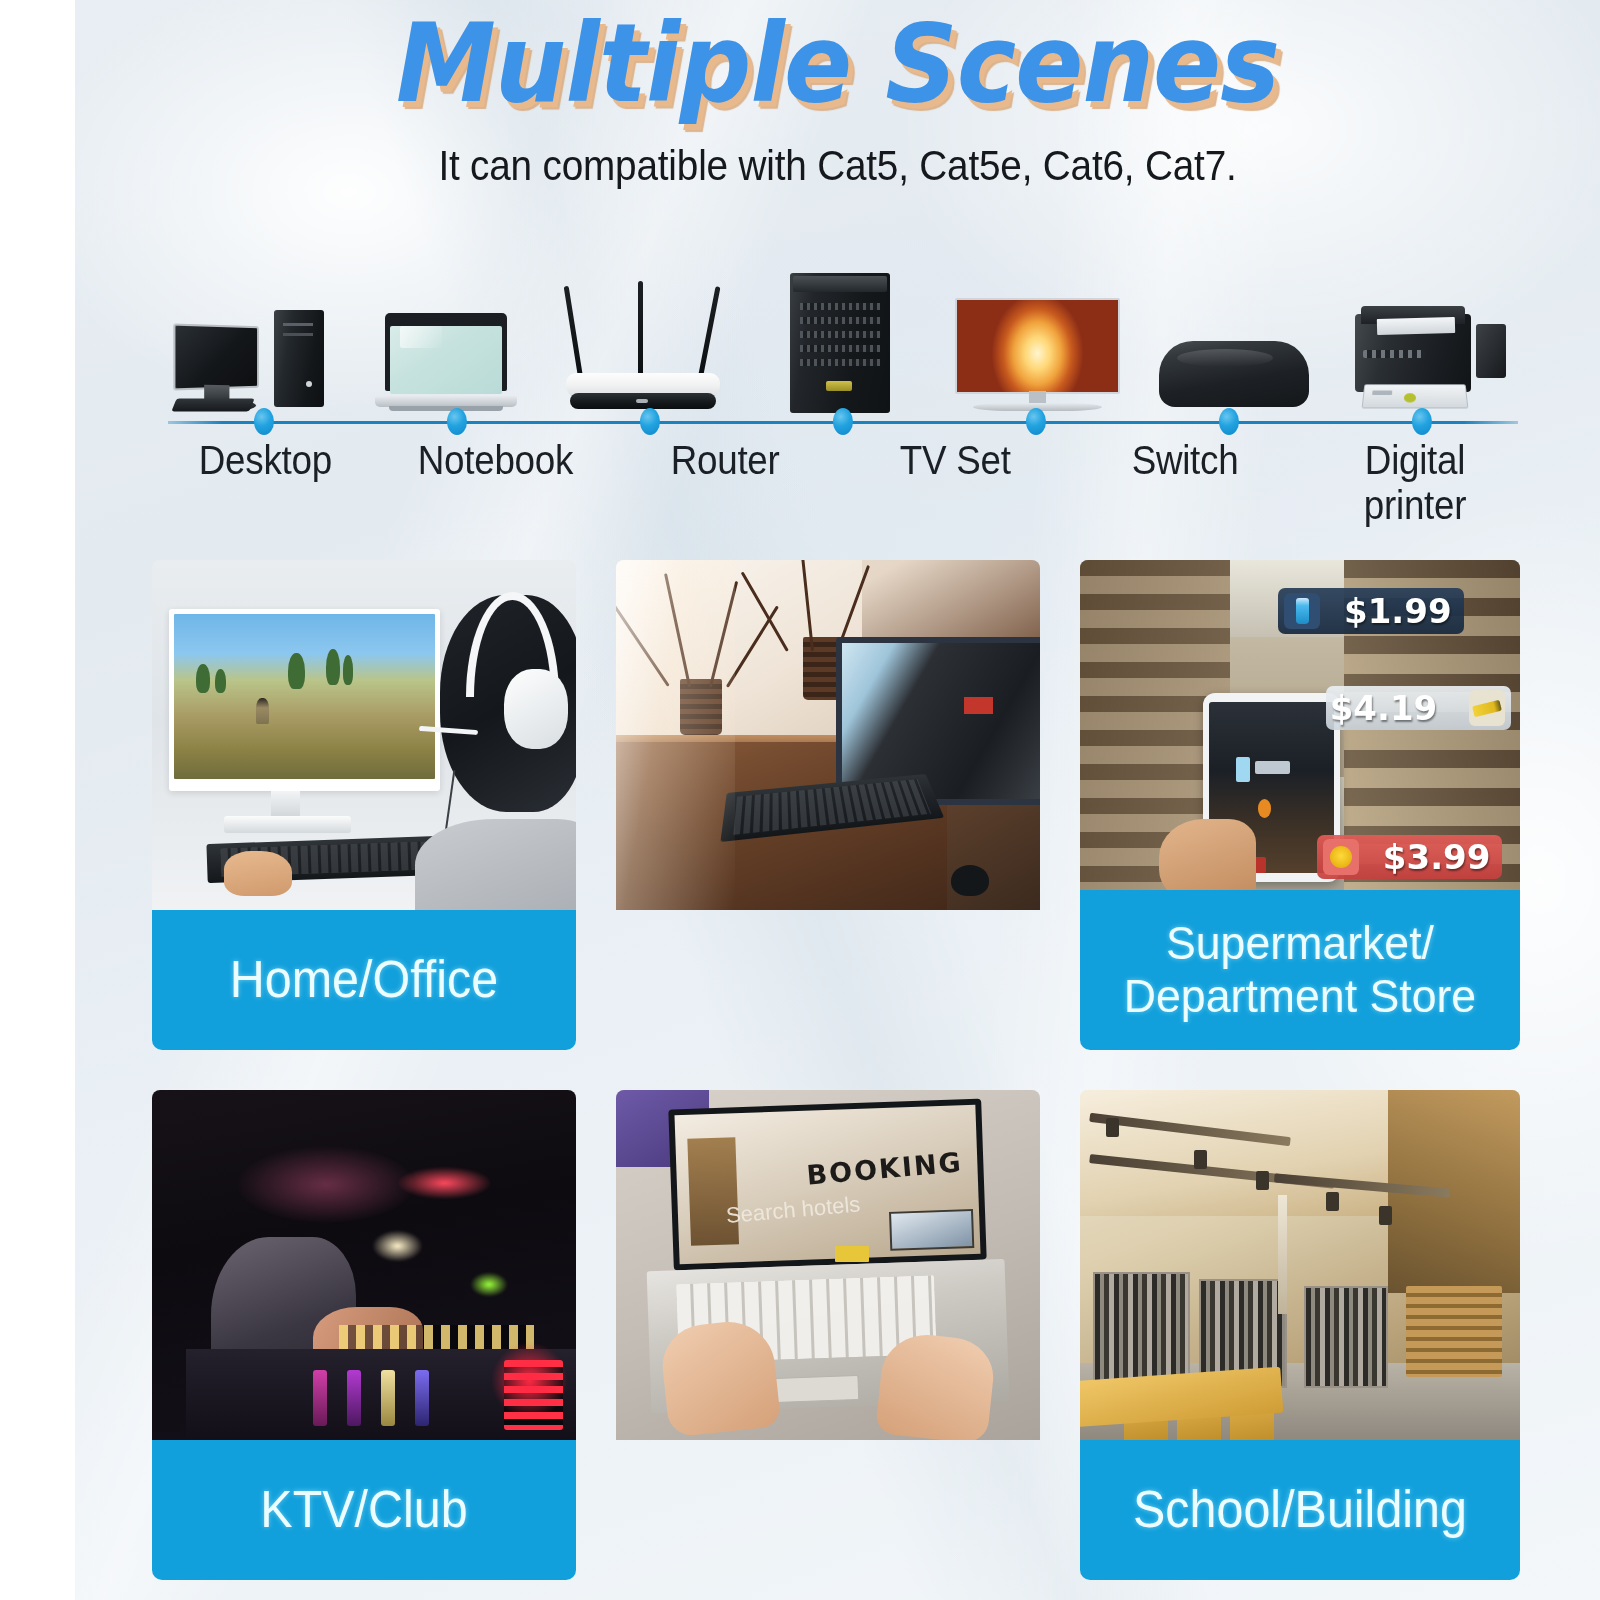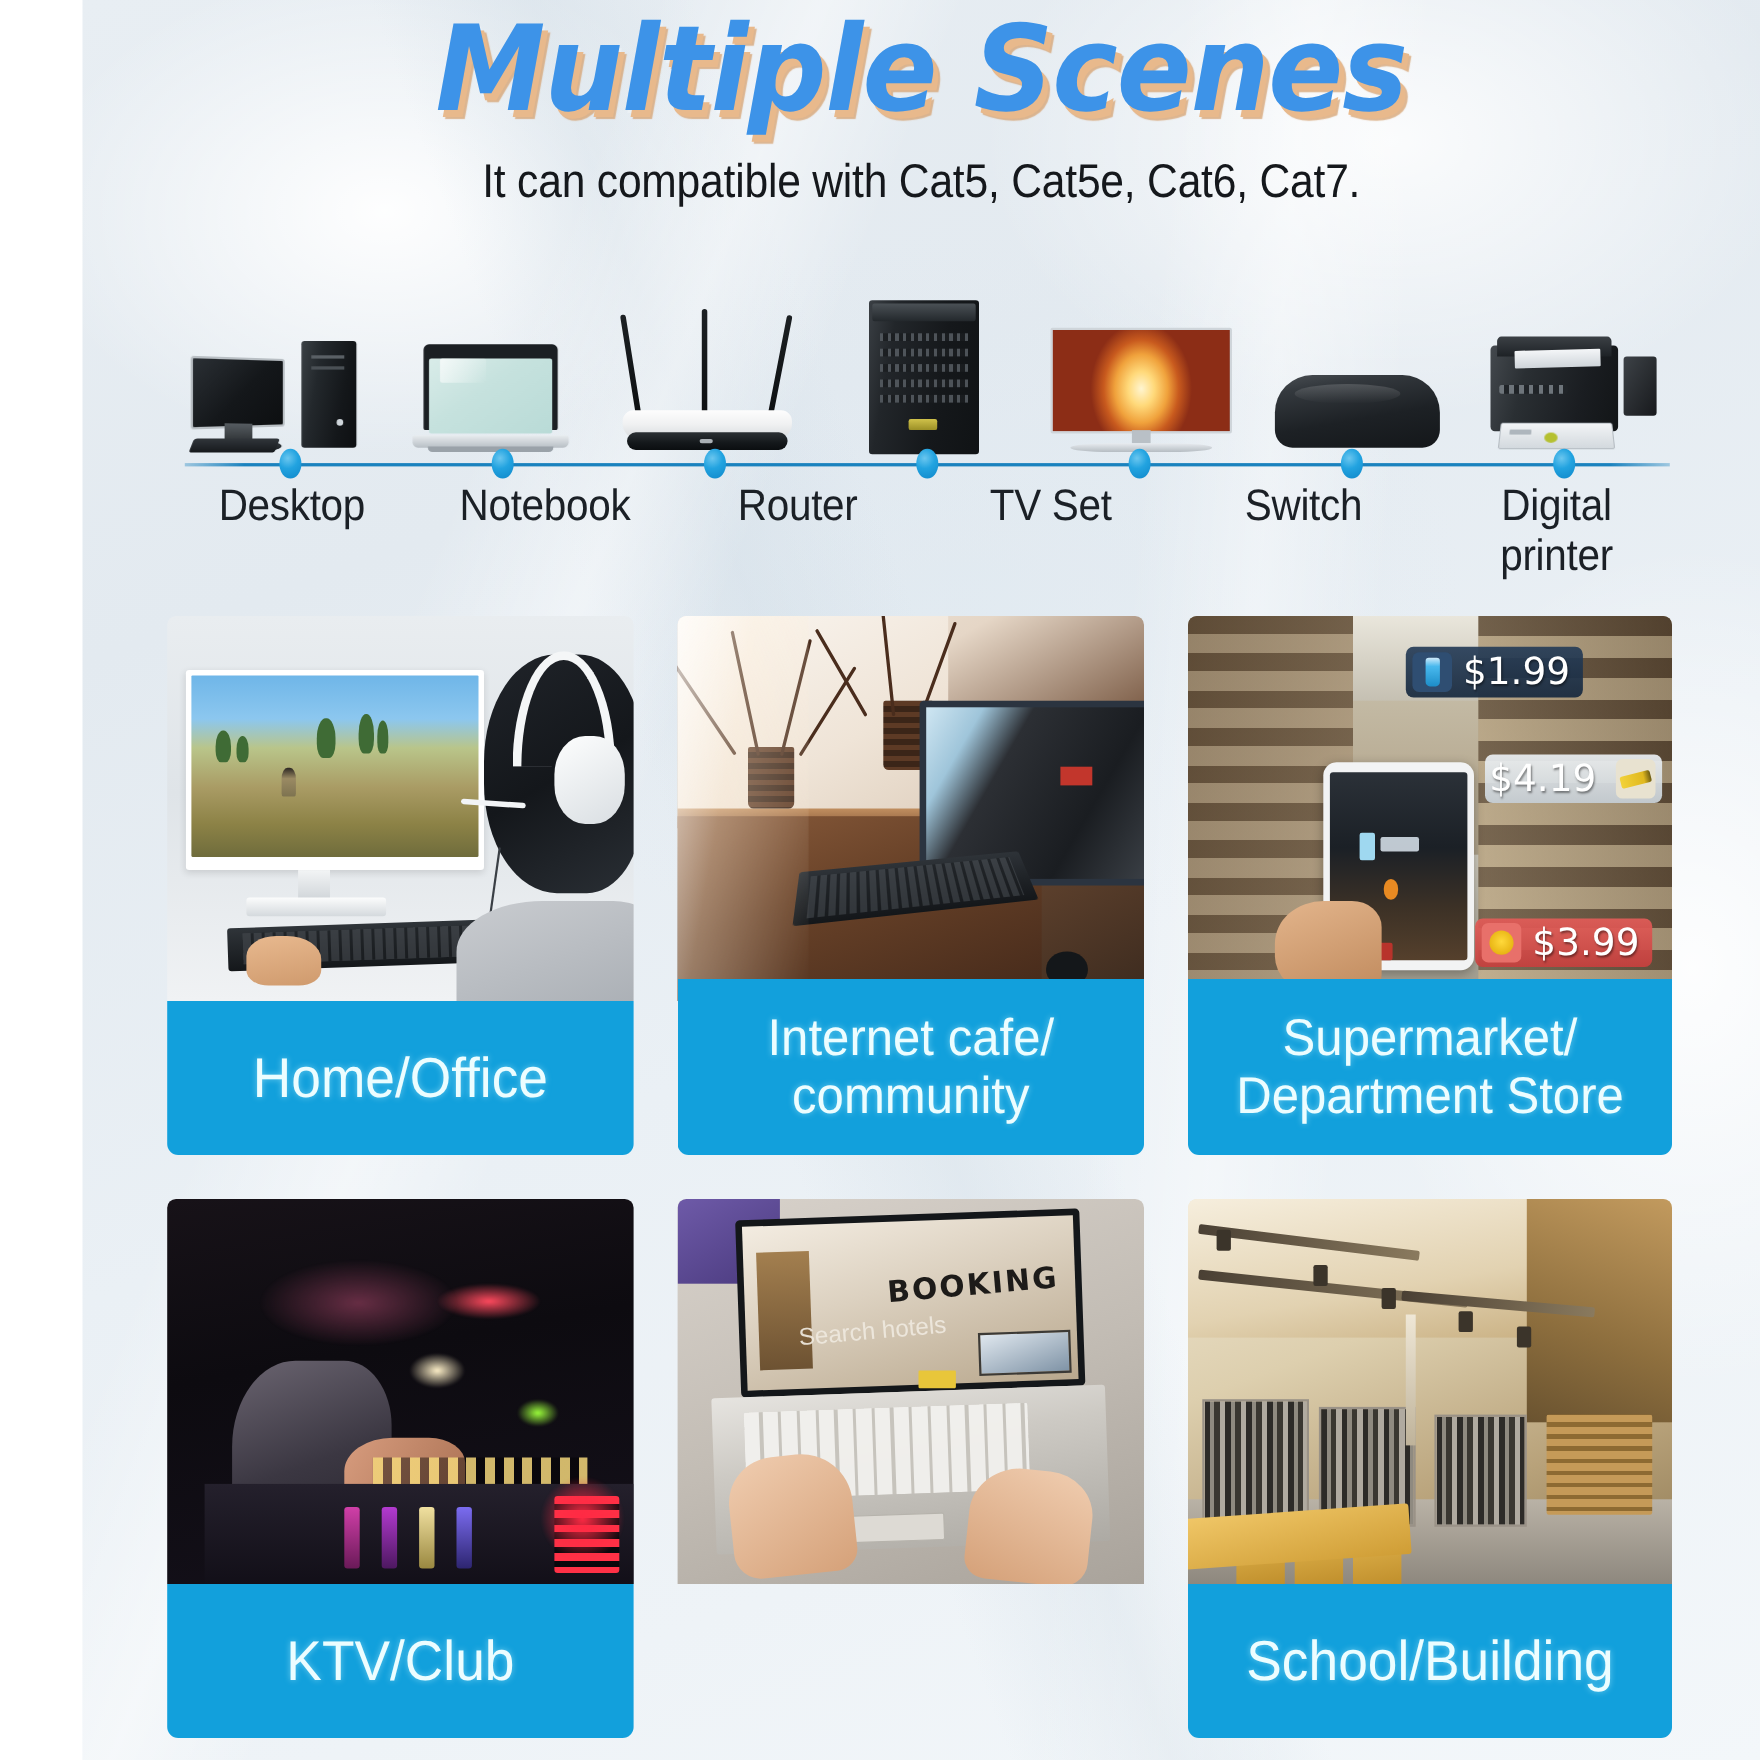--- a/index.html
+++ b/index.html
@@ -314,21 +314,21 @@
   .ph-market .phone .minitag { position:absolute; left:38%; top:36%; width:26%; height:7%;
     background: rgba(220,230,240,.85); border-radius:2px; }
   .ph-market .phone .orange { position:absolute; left:40%; top:56%; width:10%; height:10%;
     background:#e88a22; border-radius:50%; }
   .ph-market .phone .redchip { position:absolute; left:18%; bottom:5%; width:28%; height:8%;
     background:#b8332b; border-radius:2px; }
   .ph-market .thumb { position:absolute; left:18%; bottom:2%; width:22%; height:24%;
     background: linear-gradient(160deg,#e3b58c,#c08a5d); border-radius:46% 28% 20% 40%; }
 
   .tag { position:absolute; display:flex; align-items:center; border-radius:7px;
-    font-family:"DejaVu Sans", sans-serif; font-weight:400; color:#fff; }
+    font-family:"DejaVu Sans", sans-serif; font-weight:700; color:#fff;gap:14px; }
   .tag .ic { width:36px; height:36px; border-radius:6px; margin:0 6px;
     display:flex; align-items:center; justify-content:center; font-size:20px; }
   .tag .pr { padding:0 12px 0 4px; font-size:34px; text-shadow:1px 2px 2px rgba(0,0,0,.45); }
   .tag1 { left:45%; top:8%; height:46px; background: linear-gradient(180deg, rgba(38,61,88,.92), rgba(22,40,62,.92)); }
   .tag1 .ic { background:#2f4e72; }
   .tag2 { right:2%; top:36%; height:44px; background: linear-gradient(180deg, rgba(236,240,243,.92), rgba(205,214,221,.9)); }
   .tag2 .pr { color:#fff; }
   .tag2 .ic { background:#e8e2d0; }
   .tag3 { right:4%; bottom:9%; height:44px; background: linear-gradient(180deg, rgba(226,92,88,.93), rgba(198,64,62,.93)); text-align: center; }
   .tag3 .ic { background:#e8706a; }
@@ -603,24 +603,20 @@
         <div class="frond" style="left:46%;top:-2%;height:28%;transform:rotate(-6deg)"></div>
         <div class="frond" style="left:52%;top:0%;height:26%;transform:rotate(20deg)"></div>
         <div class="mon3">
             <div class="sc"></div>
             <div class="red"></div>
           </div>
         <div class="kb3"></div>
           <div class="mouse"></div>
         <div class="glare"></div>
       </div>
-      <div class="bar tall">
-        <div class="bar-txt" style="white-space:pre-line">Internet cafe/
-community</div>
-      </div>
     </div>
 
     <div class="card overflow">
       <div class="photo ph-market">
         <div class="ceil"></div>
           <div class="floor"></div>
         <div class="aisleL"></div>
           <div class="aisleR"></div>
         <div class="phone">
           <div class="sc2"></div>

